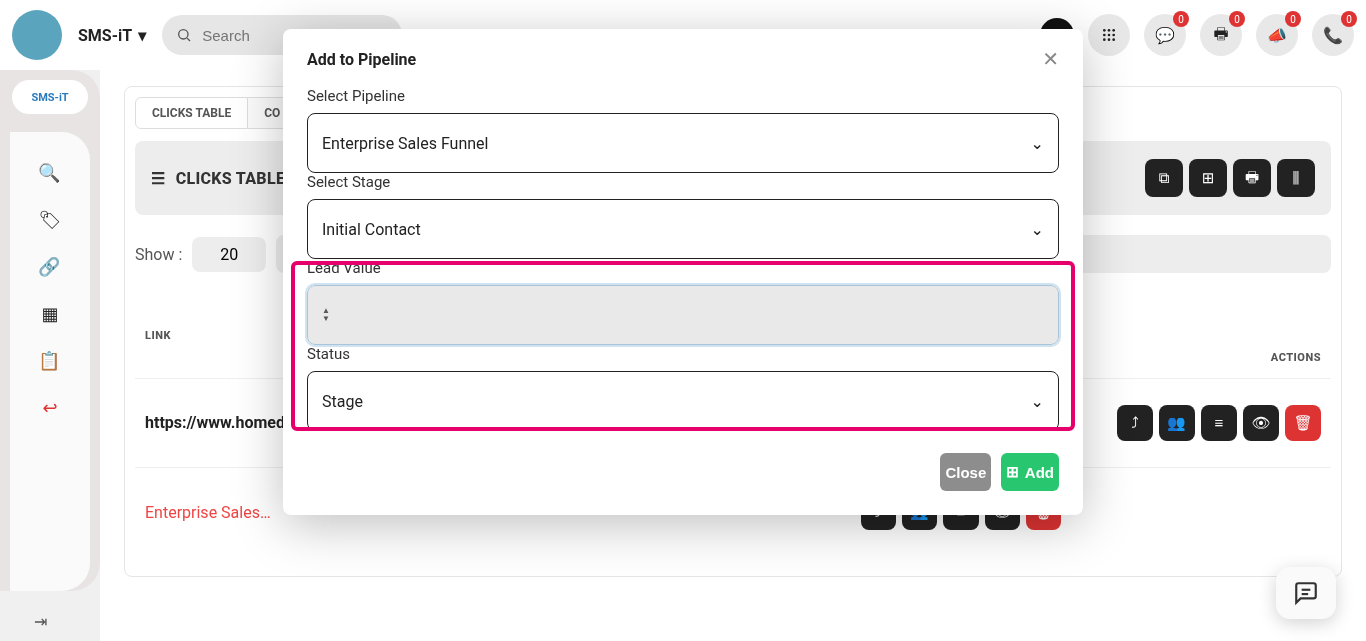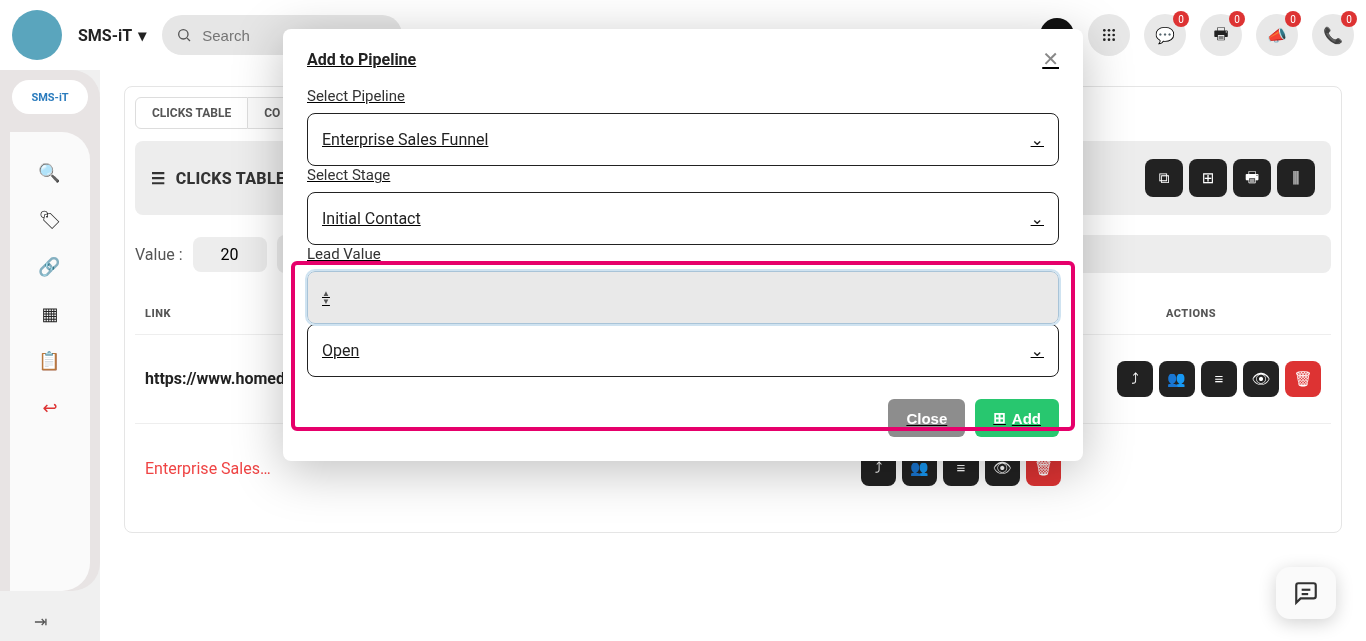--- a/index.html
+++ b/index.html
@@ -178,32 +178,31 @@
     
   }
   .modal {
     position:absolute;
     top:29px; left:283px;
     width:800px;
     background:#fff;
     border-radius:8px;
     box-shadow:0 10px 50px rgba(0,0,0,0.25);
     padding:0 0 24px;
-    text-decoration:underline;
   }
   .modal-head {
     display:flex; align-items:center; justify-content:space-between;
     padding:18px 24px 12px;
   }
   .modal-title { font-weight:700; font-size:16px; color:#222; }
   .modal-close { color:#888; font-size:20px; cursor:pointer; }
   .modal-body { padding:4px 24px 8px; }
   .field-label { font-size:15px; color:#333; margin:0 0 8px; display:block; }
   .select-field, .num-field {
-    width:100%; height:53px;
+    width:100%; height:60px;
     border:1px solid #222; border-radius:8px;
     padding:0 14px;
     font-size:16px; color:#222;
     background:#fff;
     display:flex; align-items:center; justify-content:space-between;
   }
   .num-field {
     background:#e9e9e9;
     border:1px solid #a9c4d8;
     outline:2px solid #cfe3f1;
@@ -219,21 +218,21 @@
     border-radius:6px;
     pointer-events:none;
   }
 
   .modal-footer {
     display:flex; justify-content:flex-end; gap:10px;
     padding:14px 24px 0;
   }
   .btn {
     height:38px; border:none; border-radius:6px;
-    padding:0 18px; font-size:15px; font-weight:600;
+    padding:0 5px; font-size:15px; font-weight:600;
     display:flex; align-items:center; gap:6px;
     cursor:pointer;
   }
   .btn-gray  { background:#8d8d8d; color:#fff; }
   .btn-green { background:#28c76f; color:#fff; }
 
   
   .chat-fab {
     position:absolute; right:30px; bottom:22px;
     width:60px; height:52px; border-radius:14px;
@@ -337,31 +336,31 @@
         <div class="sq-btn">
             <span>🖶</span>
           </div>
         <div class="sq-btn">
             <span>⫼</span>
           </div>
       </div>
     </div>
 
     <div class="toolbar-row">
-      <span class="show-label">Value :</span>
+      <span class="show-label">Show :</span>
       <div class="select-pill">
         <span>20</span>
       </div>
       <div class="search-wide"></div>
     </div>
 
     <div class="table-head">
       <span>LINK</span>
       <span></span>
-      <span style="text-align:center;">ACTIONS</span>
+      <span style="text-align:right;margin-top:44px;">ACTIONS</span>
     </div>
 
     <div class="table-row">
       <div>
         <div class="link-text">https://www.homedepot.com/…-Door-French-Door-…-and-Water-Dispenser-…-Steel-LMXS2862…</div>
       </div>
       <div></div>
       <div class="row-actions">
         <div class="sq-btn">⤴</div>
         <div class="sq-btn">👥</div>
@@ -407,22 +406,23 @@
       </div>
 
       <label class="field-label">Lead Value</label>
       <div class="num-field">
         <span class="spinner">
             <span>▲</span>
             <span>▼</span>
           </span>
       </div>
 
+      <label class="field-label">Status</label>
       <div class="select-field">
-        <span>Open</span>
+        <span>Stage</span>
         <span>⌄</span>
       </div>
     </div>
 
     <div class="modal-footer">
       <button class="btn btn-gray">
         <span>Close</span>
       </button>
       <button class="btn btn-green">
         <span>⊞</span>

